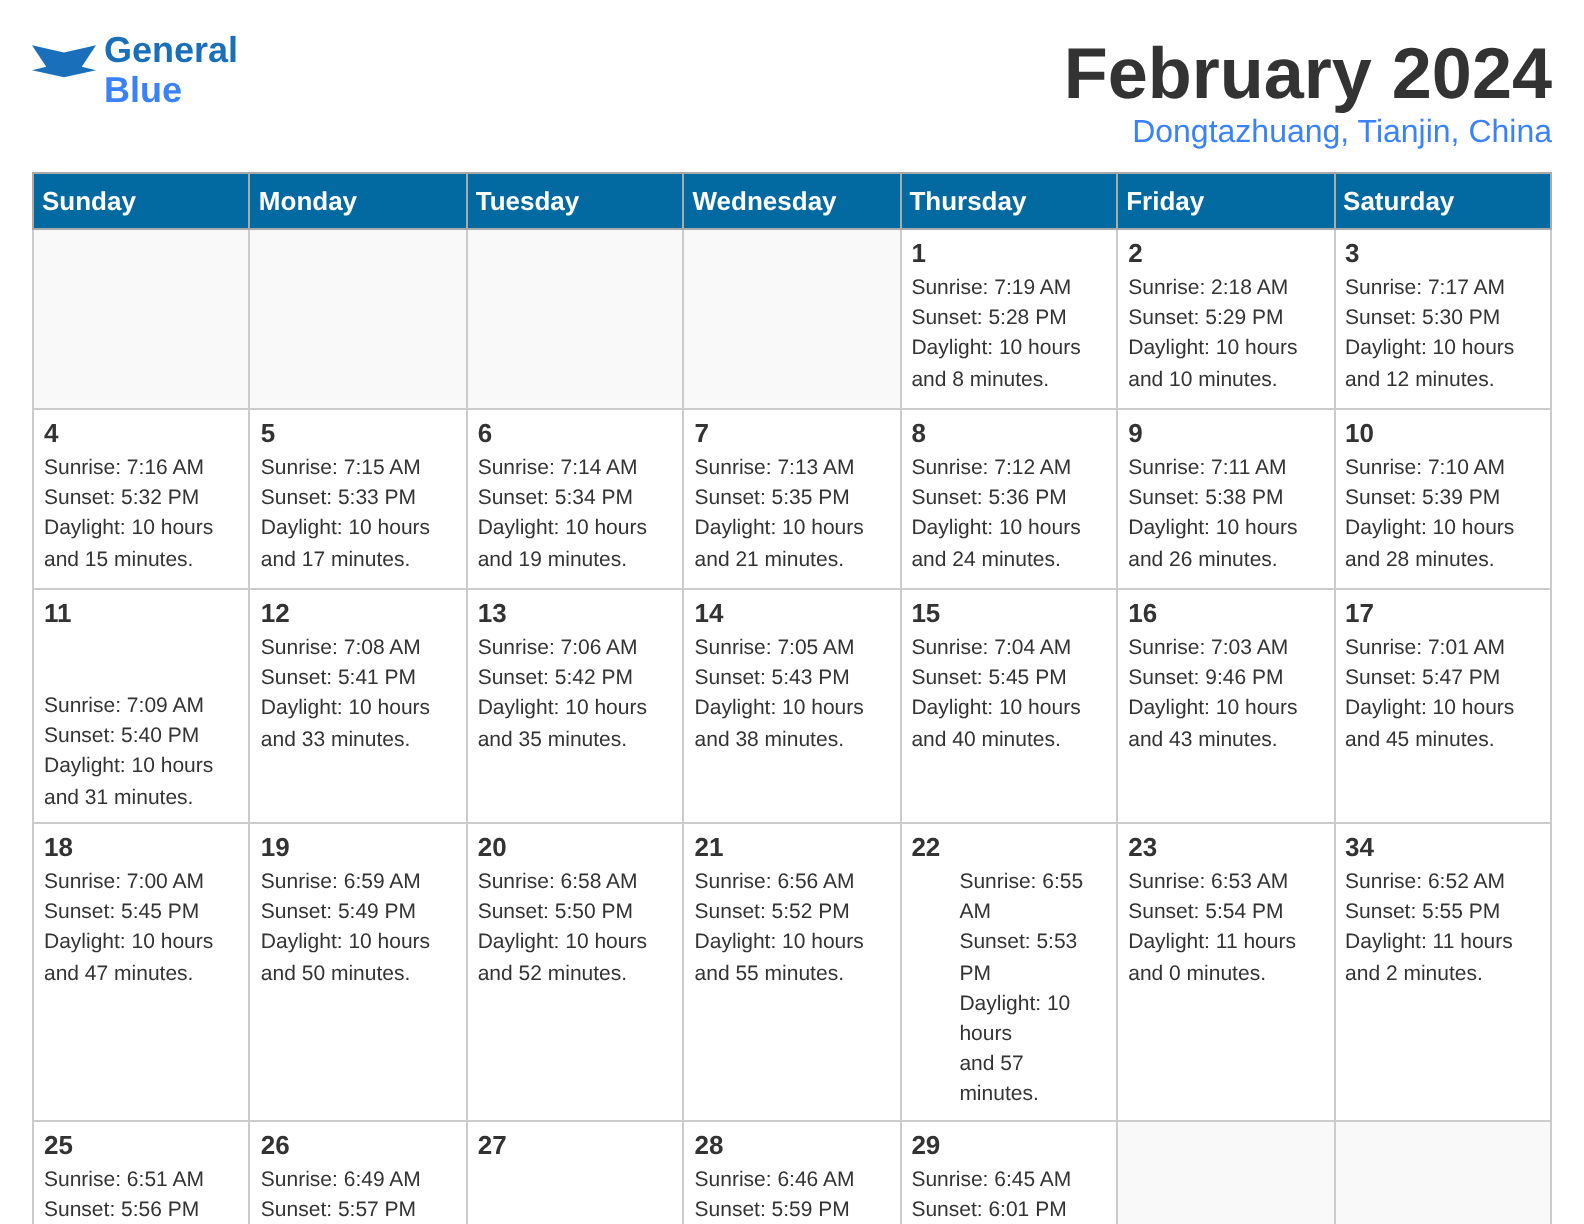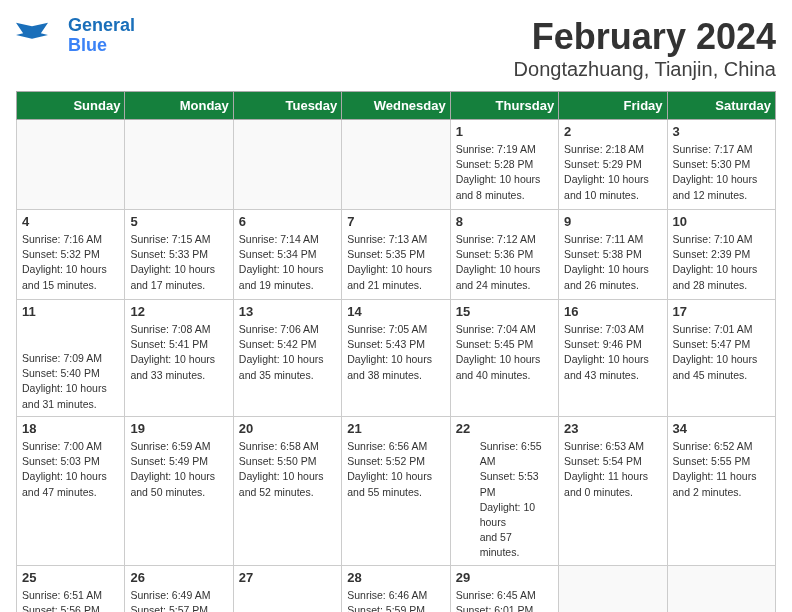--- a/index.html
+++ b/index.html
@@ -12,21 +12,21 @@
     }
     .header-section {
       display: flex;
       justify-content: space-between;
       align-items: flex-start;
       margin-bottom: 10px;
     }
     .logo {
       display: flex;
       align-items: center;
-      gap: 20px;
+      gap: 4px;
     }
     .logo-text {
       font-size: 18px;
       font-weight: bold;
       color: #333;
       line-height: 1.1;
     }
     .logo-text span {
       color: #1a6fba;
     }
@@ -37,35 +37,35 @@
     .title-section {
       text-align: right;
     }
     .month-title {
       font-size: 36px;
       font-weight: bold;
       color: #333;
       margin-left: 44px;
     }
     .location-title {
-      font-size: 20px;
-      color: #404040;
+      font-size: 16px;
+      color: #3b82f6;
     }
     table {
       width: 100%;
       border-collapse: collapse;
       table-layout: fixed;
     }
     th {
-      background-color: #15803d;
+      background-color: #0369a1;
       color: #fff;
       font-size: 13px;
       font-weight: bold;
       padding: 6px 4px;
-      text-align: right;
+      text-align: left;
       border: 1px solid #aaa;
     }
     td {
       border: 1px solid #ccc;
       vertical-align: top;
       padding: 4px 5px;
       height: 90px;
       font-size: 11px;
       color: #333;
       background: #fff;
@@ -185,21 +185,21 @@
         <td>
           <span class="day-number">9</span>
           <div class="day-info" style="white-space: pre-line;">Sunrise: 7:11 AM
 Sunset: 5:38 PM
 Daylight: 10 hours
 and 26 minutes.</div>
         </td>
         <td>
           <span class="day-number">10</span>
           <div class="day-info" style="white-space: pre-line;">Sunrise: 7:10 AM
-Sunset: 2:39 PM
+Sunset: 5:39 PM
 Daylight: 10 hours
 and 28 minutes.</div>
         </td>
       </tr>
       <tr>
         <td>
           <span class="day-number">11</span>
           <div class="day-info" style="white-space: pre-line; margin-top: 32px;">Sunrise: 7:09 AM
 Sunset: 5:40 PM
 Daylight: 10 hours
@@ -245,21 +245,21 @@
           <div class="day-info" style="white-space: pre-line;">Sunrise: 7:01 AM
 Sunset: 5:47 PM
 Daylight: 10 hours
 and 45 minutes.</div>
         </td>
       </tr>
       <tr>
         <td>
           <span class="day-number">18</span>
           <div class="day-info" style="white-space: pre-line;">Sunrise: 7:00 AM
-Sunset: 5:03 PM
+Sunset: 5:45 PM
 Daylight: 10 hours
 and 47 minutes.</div>
         </td>
         <td>
           <span class="day-number">19</span>
           <div class="day-info" style="white-space: pre-line;">Sunrise: 6:59 AM
 Sunset: 5:49 PM
 Daylight: 10 hours
 and 50 minutes.</div>
         </td>

